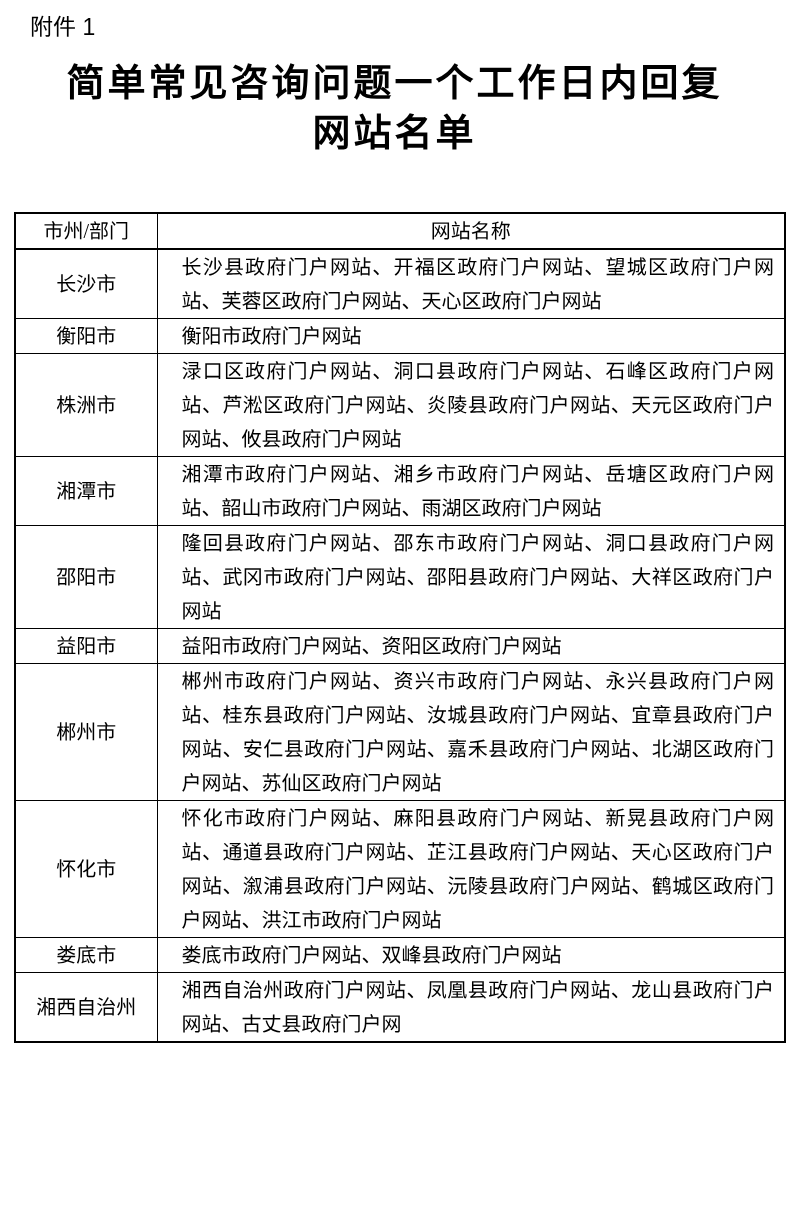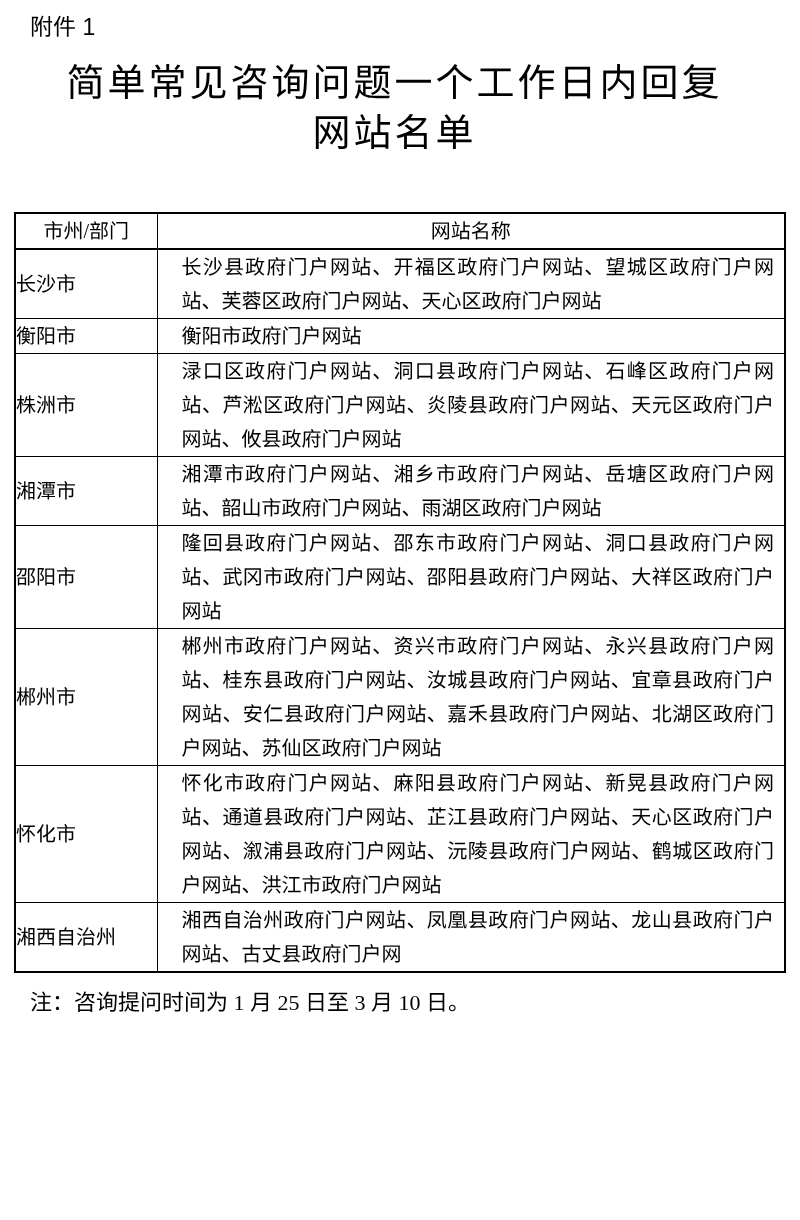--- a/index.html
+++ b/index.html
@@ -20,21 +20,21 @@
     margin: 12px 0 0 30px;
     font-family: "Liberation Sans", sans-serif;
     font-size: 23px;
     line-height: 30px;
     font-weight: 500;
   }
   .doc-title {
     margin: 16px 11px 0 0;
     text-align: center;
     font-family: "Liberation Sans", sans-serif;
-    font-weight: normal;
+    font-weight: bold;
     font-size: 38px;
     line-height: 50px;
     letter-spacing: 3px;
   }
   .doc-title .title-line { display: block; }
   table.websites-table {
     margin: 54px 0 0 14px;
     width: 770px;
     border-collapse: collapse;
     table-layout: fixed;
@@ -50,21 +50,21 @@
     overflow: hidden;
   }
   .websites-table col.col-region  { width: 142px; }
   .websites-table col.col-sites   { width: 628px; }
   .websites-table thead tr { height: 32px; }
   .websites-table th {
     font-weight: normal;
     text-align: center;
     border-bottom: 2px solid #000000;
   }
-  td.region-cell { }
+  td.region-cell { text-align: center; }
   td.websites-cell {
     text-align: justify;
     text-justify: inter-ideograph;
     padding: 0 10px 0 24px;
   }
   tr.h1 { height: 34px; margin-top: 44px; }
   tr.h2 { height: 69px; }
   tr.h3 { height: 103px; }
   tr.h4 { height: 137px; }
   .note {
@@ -110,27 +110,35 @@
         <td class="websites-cell">渌口区政府门户网站、洞口县政府门户网站、石峰区政府门户网站、芦淞区政府门户网站、炎陵县政府门户网站、天元区政府门户网站、攸县政府门户网站</td>
       </tr>
       <tr class="h2">
         <td class="region-cell">湘潭市</td>
         <td class="websites-cell">湘潭市政府门户网站、湘乡市政府门户网站、岳塘区政府门户网站、韶山市政府门户网站、雨湖区政府门户网站</td>
       </tr>
       <tr class="h3">
         <td class="region-cell">邵阳市</td>
         <td class="websites-cell">隆回县政府门户网站、邵东市政府门户网站、洞口县政府门户网站、武冈市政府门户网站、邵阳县政府门户网站、大祥区政府门户网站</td>
       </tr>
+      <tr class="h1">
+        <td class="region-cell">益阳市</td>
+        <td class="websites-cell">益阳市政府门户网站、资阳区政府门户网站</td>
+      </tr>
       <tr class="h4">
         <td class="region-cell">郴州市</td>
         <td class="websites-cell">郴州市政府门户网站、资兴市政府门户网站、永兴县政府门户网站、桂东县政府门户网站、汝城县政府门户网站、宜章县政府门户网站、安仁县政府门户网站、嘉禾县政府门户网站、北湖区政府门户网站、苏仙区政府门户网站</td>
       </tr>
       <tr class="h4">
         <td class="region-cell">怀化市</td>
         <td class="websites-cell">怀化市政府门户网站、麻阳县政府门户网站、新晃县政府门户网站、通道县政府门户网站、芷江县政府门户网站、天心区政府门户网站、溆浦县政府门户网站、沅陵县政府门户网站、鹤城区政府门户网站、洪江市政府门户网站</td>
+      </tr>
+      <tr class="h1">
+        <td class="region-cell">娄底市</td>
+        <td class="websites-cell">娄底市政府门户网站、双峰县政府门户网站</td>
       </tr>
       <tr class="h2">
         <td class="region-cell">湘西自治州</td>
         <td class="websites-cell">湘西自治州政府门户网站、凤凰县政府门户网站、龙山县政府门户网站、古丈县政府门户网</td>
       </tr>
     </tbody>
   </table>
 
   <div class="note">注：咨询提问时间为 1 月 25 日至 3 月 10 日。</div>
 

